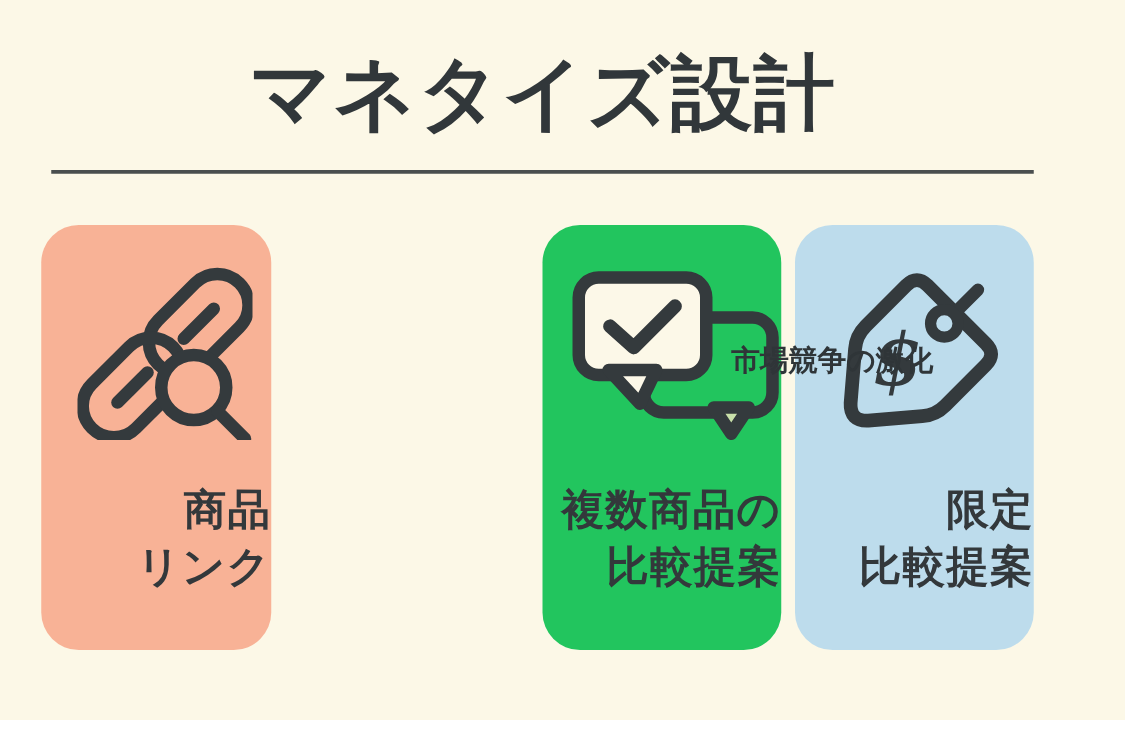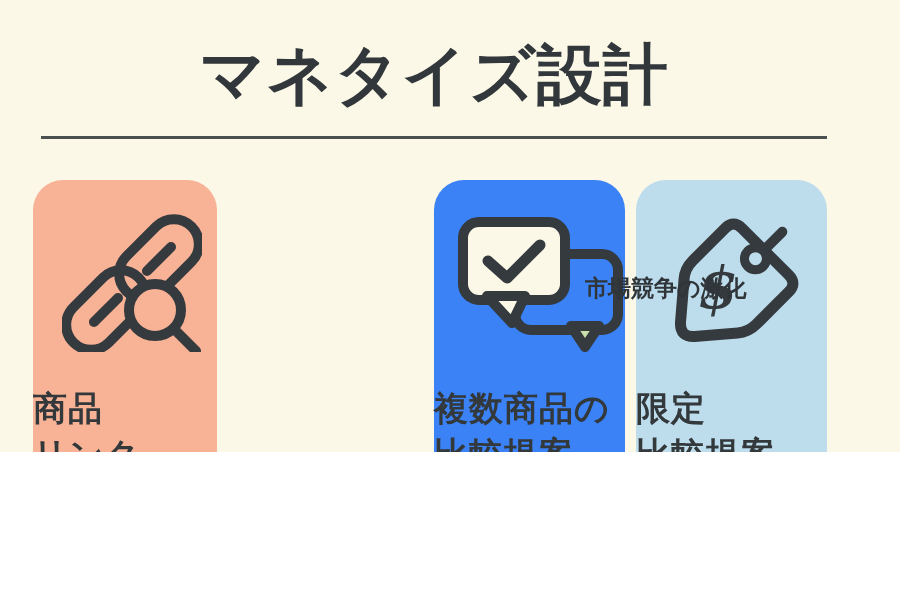--- a/index.html
+++ b/index.html
@@ -1,18 +1,18 @@
 <!DOCTYPE html>
 <html><head>
 <meta charset="utf-8">
 <style>
   html,body{margin:0;padding:0;}
   body{font-family:"Liberation Sans",sans-serif;}
   .page{
-    position:relative;width:900px;height:452px;
+    position:relative;width:900px;height:576px;
     background:#FCF8E7;overflow:hidden;
   }
   .page-title{
     position:absolute;left:41px;top:42px;width:786px;
     text-align:center;font-size:65px;font-weight:800;
     color:#31373A;letter-spacing:1px;line-height:1;margin:0;
   }
   .title-underline{
     position:absolute;left:41px;top:136px;width:786px;height:3px;
     background:#4A4F4F;
@@ -24,21 +24,21 @@
   .card-1{left:233px;width:184px;}
   .card-2{left:434px;width:191px;}
   .card-3{left:636px;width:191px;}
   .icon{position:absolute;display:block;}
   .icon-0{left:29px;top:32px;width:140px;height:140px;}
   .icon-1{left:27px;top:38px;width:132px;height:136px;}
   .icon-2{left:21px;top:32px;width:170px;height:140px;}
   .icon-3{left:16px;top:33px;width:150px;height:150px;}
   .card-label{
     position:absolute;left:0;right:0;top:205px;
-    text-align:left;font-size:34px;font-weight:700;line-height:46px;
+    text-align:right;font-size:34px;font-weight:700;line-height:46px;
     color:#33383B;white-space:pre-line;letter-spacing:1px;
   }
   .overlay-text{
     position:absolute;left:585px;top:276px;
     font-size:23px;font-weight:700;color:#2F3538;line-height:24px;
     white-space:nowrap;z-index:5;
   }
   .dollar{
     font-family:"DejaVu Serif",serif;font-style:italic;font-weight:bold;
   }
@@ -64,21 +64,21 @@
         </g>
         <circle cx="93" cy="98" r="26" fill="#F8B296"></circle>
         <line x1="112" y1="117" x2="134" y2="139"></line>
       </g>
     </svg>
     <div class="card-label">商品
 リンク</div>
   </div>
 
 
-  <div class="card card-2" style="background: #3b82f6;">
+  <div class="card card-2" style="background: #22c55e;">
     <svg class="icon icon-2" viewBox="0 0 170 140">
       <g stroke="#343A3D" stroke-width="10" stroke-linejoin="round" stroke-linecap="round">
         <rect x="60" y="42" width="103" height="76" rx="16" fill="none"></rect>
         <path d="M116,114 L130,135 L144,114 z" fill="#C9E0AA"></path>
         <rect x="8" y="10" width="102" height="78" rx="16" fill="#FCF8E8"></rect>
         <path d="M32,84 L57,111 L70,84 z" fill="#FCF8E8"></path>
         <path d="M33,49 L52,66 L85,33" fill="none" stroke-width="11"></path>
       </g>
     </svg>
     <div class="card-label">複数商品の

